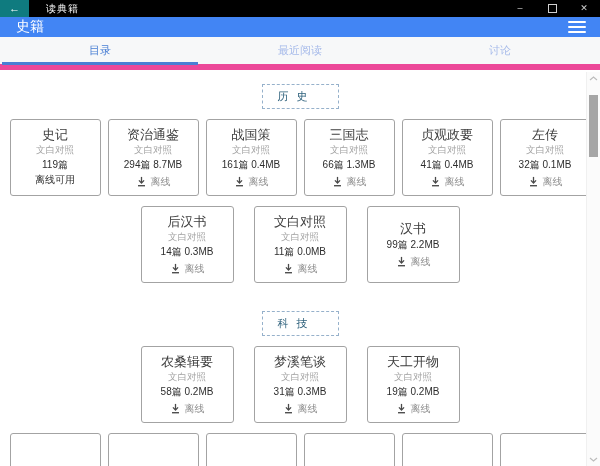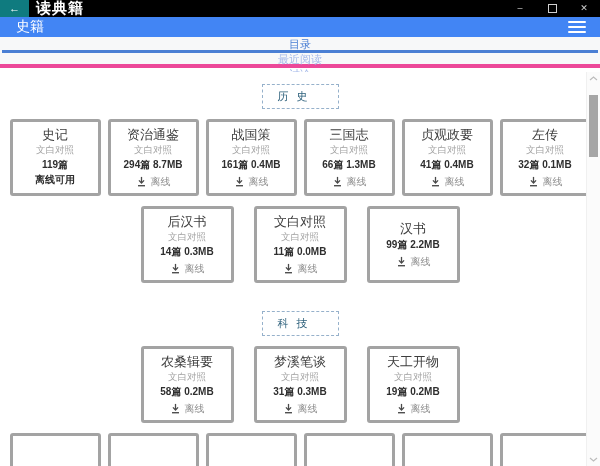--- a/index.html
+++ b/index.html
@@ -2,48 +2,48 @@
 <html><head>
 <meta charset="utf-8">
 <style>
   html,body{margin:0;padding:0;background:#dcdcdc;}
   body{width:600px;height:466px;overflow:hidden;font-family:"Liberation Sans","DejaVu Sans",sans-serif;}
   .window{position:relative;width:600px;height:466px;background:#fff;overflow:hidden;}
 
   
   .titlebar{height:17px;background:#000;display:flex;align-items:stretch;}
   .back-btn{width:29px;background:#0f7b7f;color:#fff;display:flex;align-items:center;justify-content:center;font-size:11px;line-height:1;cursor:pointer;}
-  .app-title{flex:1;color:#fff;font-size:15px;display:flex;align-items:center;padding-left:7px;letter-spacing:1px;font-weight:bold;}
+  .app-title{flex:1;color:#fff;font-size:10px;display:flex;align-items:center;padding-left:17px;letter-spacing:1px;}
   .win-controls{display:flex;}
   .win-btn{width:32px;display:flex;align-items:center;justify-content:center;color:#cfcfcf;font-size:9px;line-height:1;cursor:pointer;}
   .max-box{width:7px;height:7px;border:1px solid #cfcfcf;display:block;}
 
   
   .header{height:20px;background:#4285f4;display:flex;align-items:center;padding:0 14px 0 16px;}
   .header-title{flex:1;color:#fff;font-size:14px;}
   .hamburger{width:18px;height:12px;display:flex;flex-direction:column;justify-content:space-between;cursor:pointer;}
   .hamburger span{display:block;height:2.4px;background:#fff;border-radius:1px;}
 
   
-  .tabbar{height:27px;background:#f7f8f9;border-bottom:4px solid #ec4899;display:flex;flex-direction:column;}
+  .tabbar{height:27px;background:#f7f8f9;border-bottom:6px solid #ec4899;display:flex;}
   .tab{flex:1;position:relative;display:flex;align-items:center;justify-content:center;font-size:11px;color:#a6baea;cursor:pointer;}
   .tab.active{color:#4a7fd4;}
   .tab.active::after{content:"";position:absolute;left:2px;right:2px;bottom:-1px;height:3px;background:#4a7fd4;}
 
   
   .content{position:absolute;top:72px;left:0;right:0;bottom:0;background:#fff;overflow:hidden;}
   .sec-label{width:max-content;margin:12px auto 10px;border:1px dashed #96b1cb;color:#2e617c;font-size:11px;line-height:1;padding:6px 22px 6px 15px;letter-spacing:8px;}
   .cards-row{display:flex;justify-content:center;gap:7px;margin:0 8px 10px;}
   .cards-row.wide-gap{gap:20px;}
-  .card{box-sizing:border-box;background:#fff;border:3px solid #a3a3a3;border-radius:3px;width:91px;height:77px;display:flex;flex-direction:column;align-items:center;justify-content:center;gap:3px;cursor:pointer;}
+  .card{box-sizing:border-box;background:#fff;border:1px solid #a3a3a3;border-radius:3px;width:91px;height:77px;display:flex;flex-direction:column;align-items:center;justify-content:center;gap:3px;cursor:pointer;}
   .card.w2{width:93px;}
   .card.partial{height:40px;}
   .card-title{font-size:13px;color:#3d3d3d;line-height:1.1;white-space:nowrap;}
   .card-sub{font-size:9.5px;color:#a4a4a4;line-height:1.1;}
-  .card-stats{font-size:10px;font-weight:bold;color:#2e2e2e;line-height:1.25;}
+  .card-stats{font-size:10px;font-weight:normal;color:#2e2e2e;line-height:1.25;}
   .card-action{display:flex;align-items:center;gap:4px;font-size:10px;color:#8f8f8f;margin-top:2px;line-height:1;}
   .dl-icon{display:block;}
 
   .sec-label-wrap{margin-top:28px;}
 
   
   .scrollbar{position:absolute;top:0;right:0;bottom:0;width:13px;background:#fbfbfb;border-left:1px solid #f0f0f0;display:flex;flex-direction:column;align-items:center;}
   .sb-arrow{height:13px;display:flex;align-items:center;justify-content:center;cursor:pointer;}
   .sb-spacer-top{height:10px;}
   .sb-thumb{width:9px;height:62px;background:#a6a6a6;cursor:pointer;}

